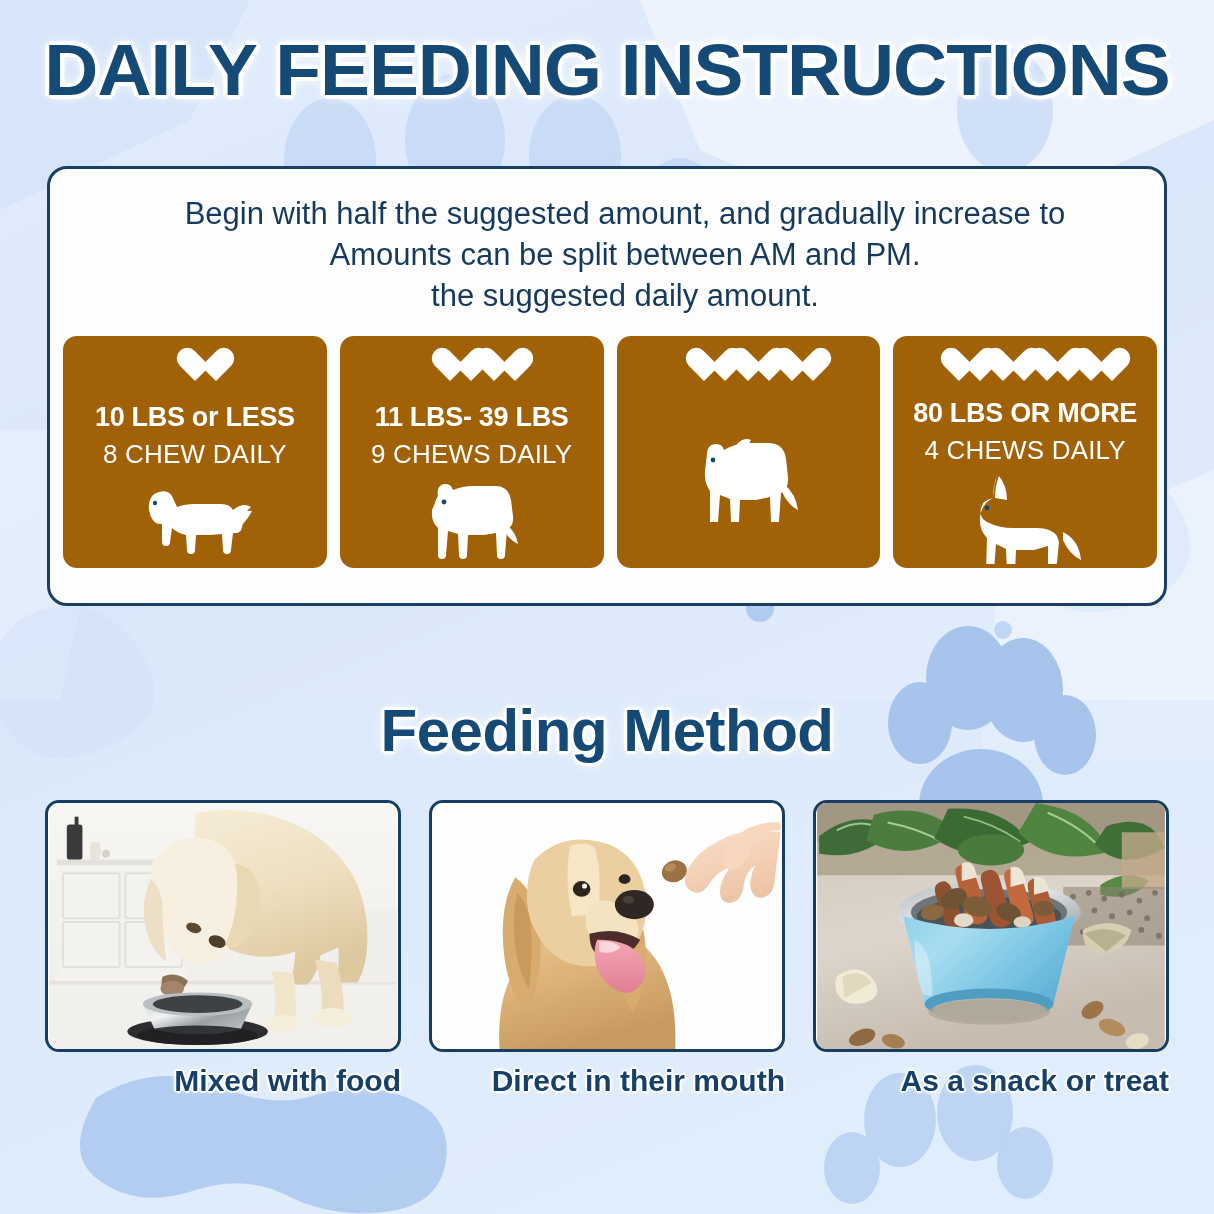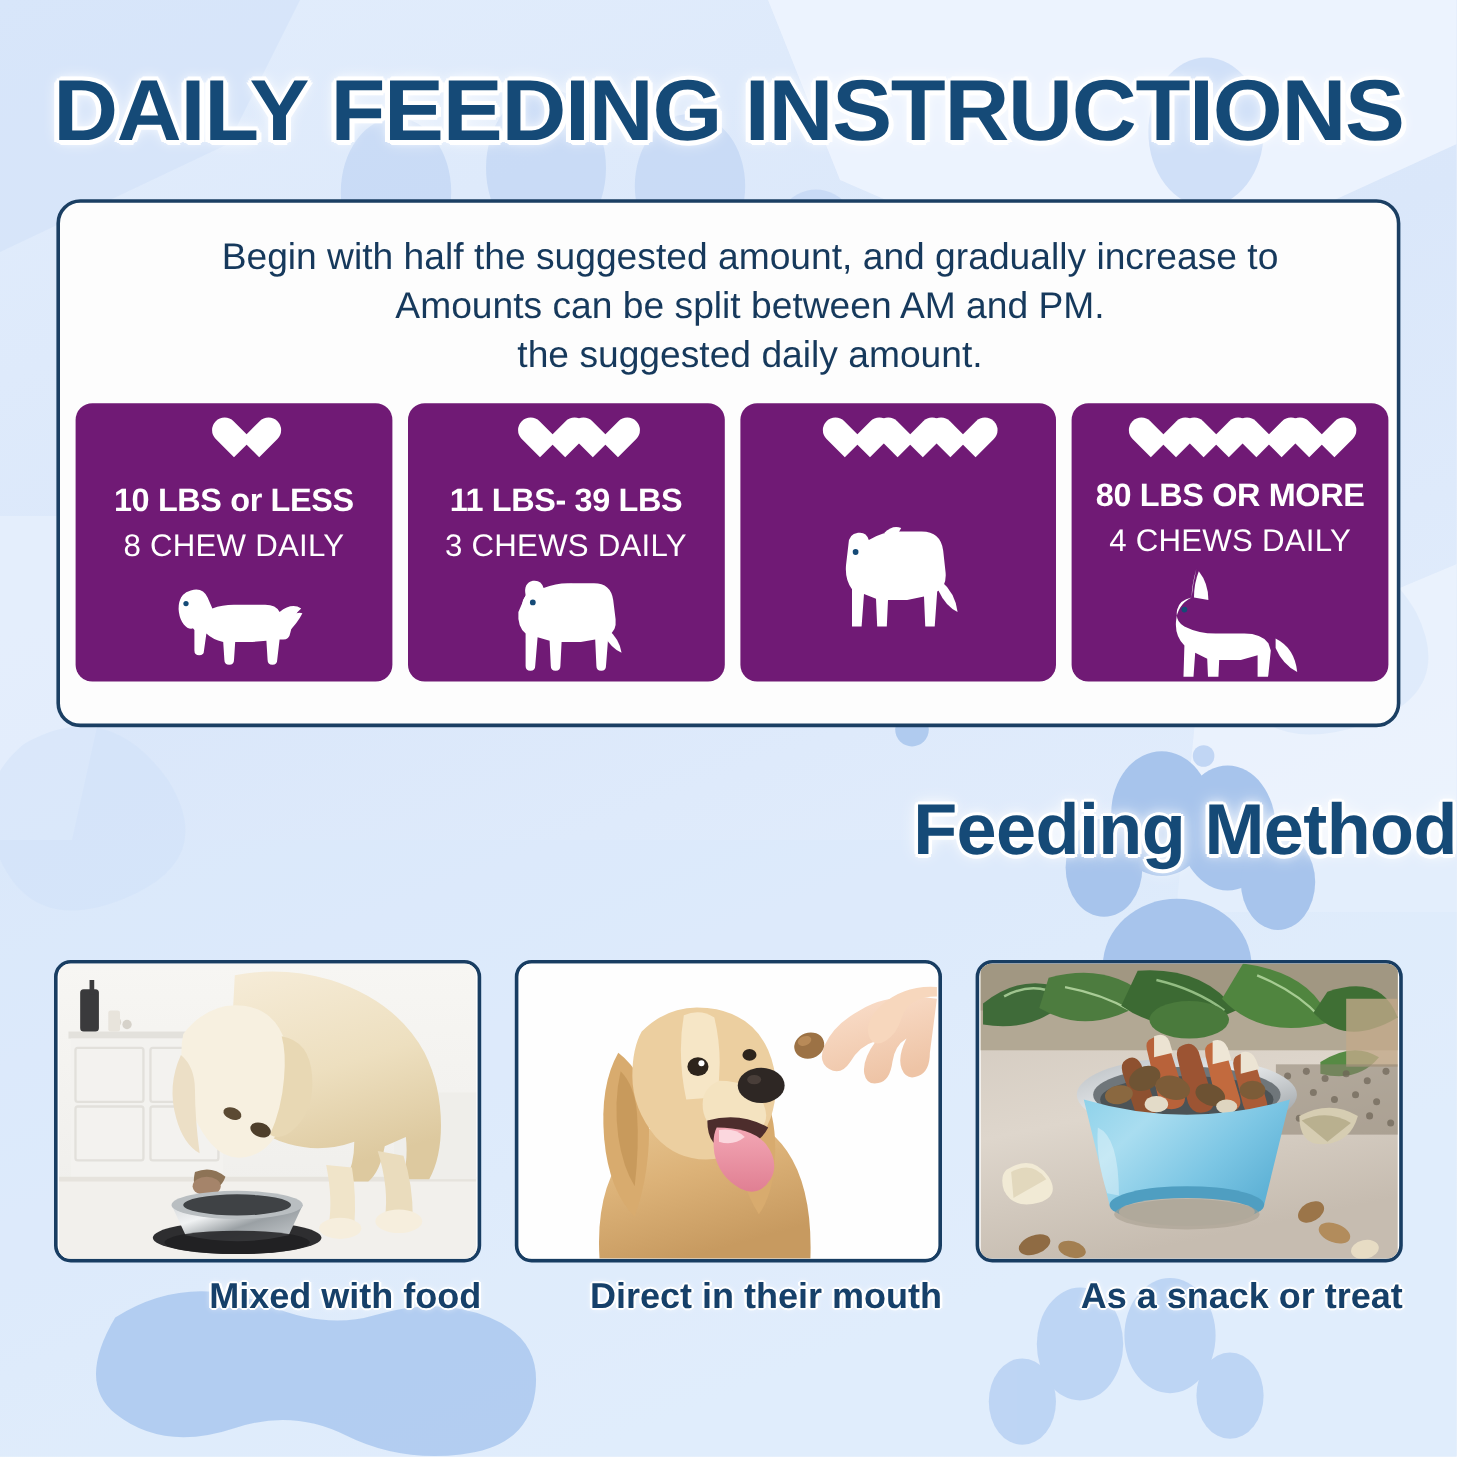--- a/index.html
+++ b/index.html
@@ -29,21 +29,20 @@
   .bg-svg { position: absolute; inset: 0; width: 1214px; height: 1214px; }
 
   
   .title-wrap {
     position: absolute;
     top: 34px;
     left: 0;
     width: 1214px;
     text-align: center;
     z-index: 5;
-    margin-top: 23px;
   }
   .main-title {
     display: inline-block;
     font-family: "Liberation Sans", sans-serif;
     font-weight: bold;
     font-size: 72px;
     line-height: 1.0;
     letter-spacing: -1px;
     color: #154a77;
     transform: scaleX(1.04);
@@ -81,21 +80,21 @@
   .cards {
     position: absolute;
     left: 13px;
     top: 167px;
     width: 1094px;
     display: flex;
     gap: 13px;
   }
   .card {
     flex: 1 1 0;
-    background: #701a75;
+    background: #a16207;
     border-radius: 14px;
     height: 232px;
     box-sizing: border-box;
     padding: 12px 6px 8px 6px;
     display: flex;
     flex-direction: column;
     align-items: center;
     color: #ffffff;
   }
   .hearts {
@@ -142,24 +141,24 @@
     flex: 1;
     display: flex;
     align-items: center;
     justify-content: center;
   }
   .card-dog svg { display: block; }
 
   
   .section-heading-wrap {
     position: absolute;
-    top: 657px;
+    top: 696px;
     left: 0;
     width: 1214px;
-    text-align: right;
+    text-align: center;
     z-index: 5;
   }
   .section-heading {
     display: inline-block;
     font-size: 60px;
     font-weight: bold;
     color: #154a77;
     letter-spacing: -0.5px;
     text-shadow:
        3px 0 0 #ffffff, -3px 0 0 #ffffff, 0 3px 0 #ffffff, 0 -3px 0 #ffffff,
@@ -290,21 +289,21 @@
           </svg>
         </div>
       </div>
 
       <div class="card">
         <div class="hearts">
           <span class="heart"></span>
           <span class="heart"></span>
         </div>
         <div class="card-weight">11 LBS- 39 LBS</div>
-        <div class="card-dose">3  CHEWS DAILY</div>
+        <div class="card-dose">9  CHEWS DAILY</div>
         <div class="card-dog">
           <svg width="104" height="86" viewBox="0 0 104 86" xmlns="http://www.w3.org/2000/svg">
             <g fill="#ffffff">
               <path d="M18 22 q-2 -10 6 -12 q7 -1 9 6 q10 -4 20 -4 l22 0 q14 0 16 14 l2 16 q1 10 -6 13 l-2 26 q0 4 -4 4 q-4 0 -4 -4 l-1 -22 l-12 2 l-16 0 l-1 20 q0 4 -4 4 q-4 0 -4 -4 l-1 -21 l-10 -3 l-2 24 q0 4 -4 4 q-4 0 -4 -4 l0 -27 q-7 -6 -6 -18 Z"></path>
               <path d="M23 20 q-7 1 -8 10 q-1 9 7 12 q-3 -12 1 -22 Z"></path>
               <path d="M47 17 q6 -6 12 -4 q-2 6 -9 8 Z"></path>
               <circle cx="24" cy="28" r="2.4" fill="#154a77"></circle>
               <path d="M86 50 q10 8 12 20 q-9 -4 -14 -14 Z"></path>
             </g>
           </svg>

